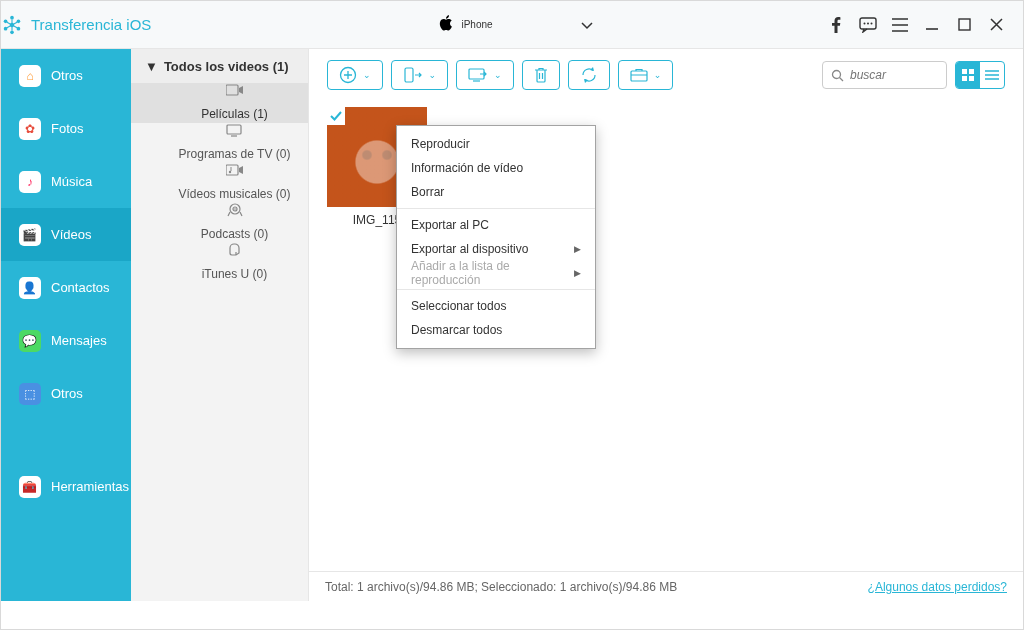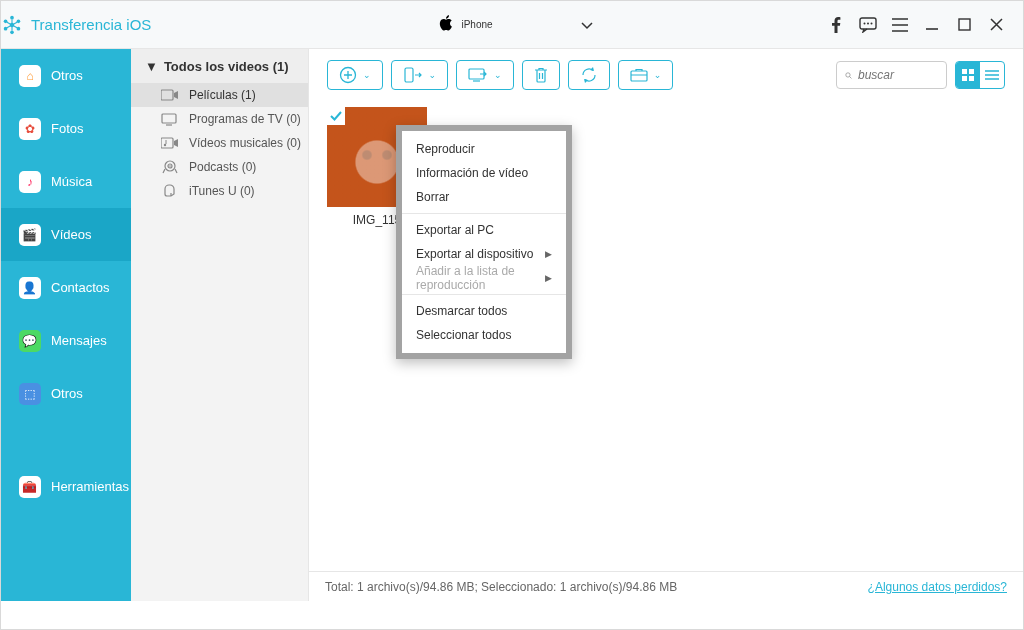--- a/index.html
+++ b/index.html
@@ -13,46 +13,46 @@
   .header-spacer { flex:1; }
   .header-right { display:flex; align-items:center; gap: 14px; padding-right: 18px; }
   .hicon { width: 18px; height:18px; display:flex; align-items:center; justify-content:center; color:#333; cursor:pointer; }
   .main { display:flex; height: 552px; }
   .sidebar { width: 130px; background:#29b6d6; display:flex; flex-direction:column; padding-top:0; }
   .sb-item { height: 53px; display:flex; align-items:center; gap:10px; padding-left:18px; color:#fff; font-size:13px; cursor:pointer; }
   .sb-item.active { background:#1aa6c7; }
   .sb-icon { width:22px; height:22px; border-radius:5px; display:flex; align-items:center; justify-content:center; font-size:12px; }
   .subpanel { width:178px; background:#f3f3f3; border-right:1px solid #e6e6e6; }
   .sp-header { height:34px; display:flex; align-items:center; padding-left:14px; font-size:13px; font-weight:bold; color:#333; background:#eee; }
-  .sp-item { height:24px; display:flex; align-items:center; gap:10px; padding-left:30px; font-size:12px; color:#555; cursor:pointer; }
+  .sp-item { height:40px; display:flex; align-items:center; gap:10px; padding-left:30px; font-size:12px; color:#555; cursor:pointer;flex-direction:column; }
   .sp-item.active { background:#e0e0e0; color:#333; }
   .sp-icon { width:18px; height:14px; display:flex; align-items:center; justify-content:center; color:#888; }
   .content { flex:1; display:flex; flex-direction:column; position:relative; }
   .toolbar { height:52px; display:flex; align-items:center; padding: 0 18px; gap:8px; }
   .tbtn { height:30px; border:1px solid #29b6d6; border-radius:4px; background:#fff; color:#29b6d6; display:flex; align-items:center; justify-content:center; padding:0 11px; gap:4px; cursor:pointer; font-size:12px; }
   .tbtn .chev { font-size:9px; color:#29b6d6; margin-left:2px; }
   .toolbar-spacer { flex:1; }
-  .search { height:28px; width:111px; border:1px solid #ccc; border-radius:4px; display:flex; align-items:center; padding:0 8px; gap:6px; }
+  .search { height:28px; width:125px; border:1px solid #ccc; border-radius:4px; display:flex; align-items:center; padding:0 8px; gap:6px; }
   .search input { border:none; outline:none; width:80px; font-size:12px; font-style:italic; color:#888; }
   .viewtoggle { height:28px; border:1px solid #29b6d6; border-radius:4px; display:flex; overflow:hidden; }
   .vt { width:24px; display:flex; align-items:center; justify-content:center; color:#29b6d6; cursor:pointer; }
   .vt.active { background:#29b6d6; color:#fff; }
   .grid { flex:1; padding: 6px 18px; position:relative; }
   .thumb { width:100px; }
   .thumb-img { width:100px; height:100px; background:#cb5a1e; position:relative;
                background-image:
                  radial-gradient(circle at 50% 55%, rgba(255,255,255,0.4) 0 28%, rgba(0,0,0,0) 30%),
                  radial-gradient(circle at 40% 48%, rgba(0,0,0,0.25) 0 5%, rgba(0,0,0,0) 7%),
                  radial-gradient(circle at 60% 48%, rgba(0,0,0,0.25) 0 5%, rgba(0,0,0,0) 7%),
                  linear-gradient(rgba(180,70,20,0.3), rgba(180,70,20,0.3));
                background-blend-mode: screen, multiply, multiply, normal; }
   .thumb-check { position:absolute; top:0; left:0; width:18px; height:18px; background:#fff; display:flex; align-items:center; justify-content:center; }
   .thumb-check svg { display:block; }
   .thumb-label { text-align:center; font-size:12px; color:#333; margin-top:6px; }
-  .context-menu { position:absolute; top:24px; left:87px; width:176px; background:#fff; border:6px solid #a3a3a3; box-shadow:0 4px 12px rgba(0,0,0,0.25); padding:6px 0; }
+  .context-menu { position:absolute; top:24px; left:87px; width:200px; background:#fff; border:1px solid #a3a3a3; box-shadow:0 4px 12px rgba(0,0,0,0.25); padding:6px 0; }
   .cm-item { height:24px; display:flex; align-items:center; padding:0 14px; font-size:12px; color:#333; cursor:pointer; justify-content:space-between; }
   .cm-item.disabled { color:#aaa; cursor:default; }
   .cm-sep { height:1px; background:#e6e6e6; margin:4px 0; }
   .cm-arrow { font-size:9px; color:#666; }
   .statusbar { height:30px; border-top:1px solid #e6e6e6; display:flex; align-items:center; padding:0 16px; font-size:12px; color:#666;margin-top:10px; }
   .statusbar .sb-link { margin-left:auto; color:#29b6d6; cursor:pointer; text-decoration:underline; }
 </style>
 </head>
 <body>
 
@@ -323,24 +323,24 @@
           <div class="cm-item">
             <span>Exportar al dispositivo</span>
             <span class="cm-arrow">▶</span>
           </div>
           <div class="cm-item disabled">
             <span>Añadir a la lista de reproducción</span>
             <span class="cm-arrow">▶</span>
           </div>
           <div class="cm-sep"></div>
           <div class="cm-item">
+            <span>Seleccionar todos</span>
+          </div>
+          <div class="cm-item">
             <span>Desmarcar todos</span>
-          </div>
-          <div class="cm-item">
-            <span>Seleccionar todos</span>
           </div>
         </div>
     </div>
 
     <div class="statusbar">
       <span>Total: 1 archivo(s)/94.86 MB; Seleccionado: 1 archivo(s)/94.86 MB</span>
       <span class="sb-link">¿Algunos datos perdidos?</span>
     </div>
   </div>
 </div>

